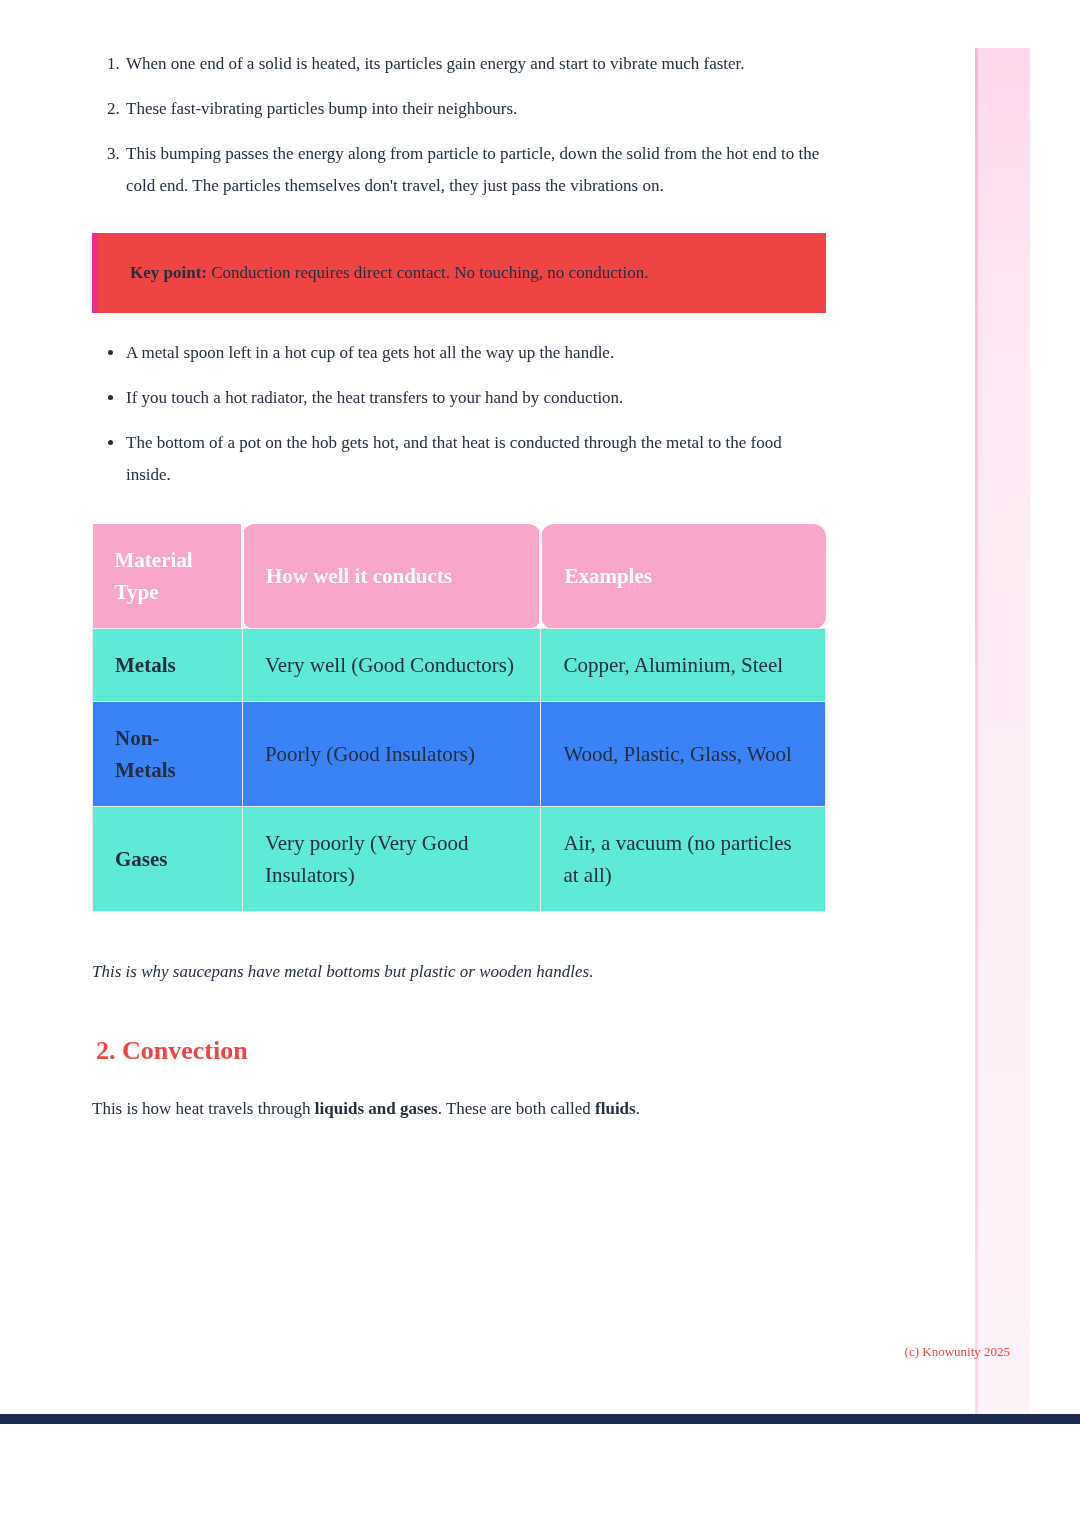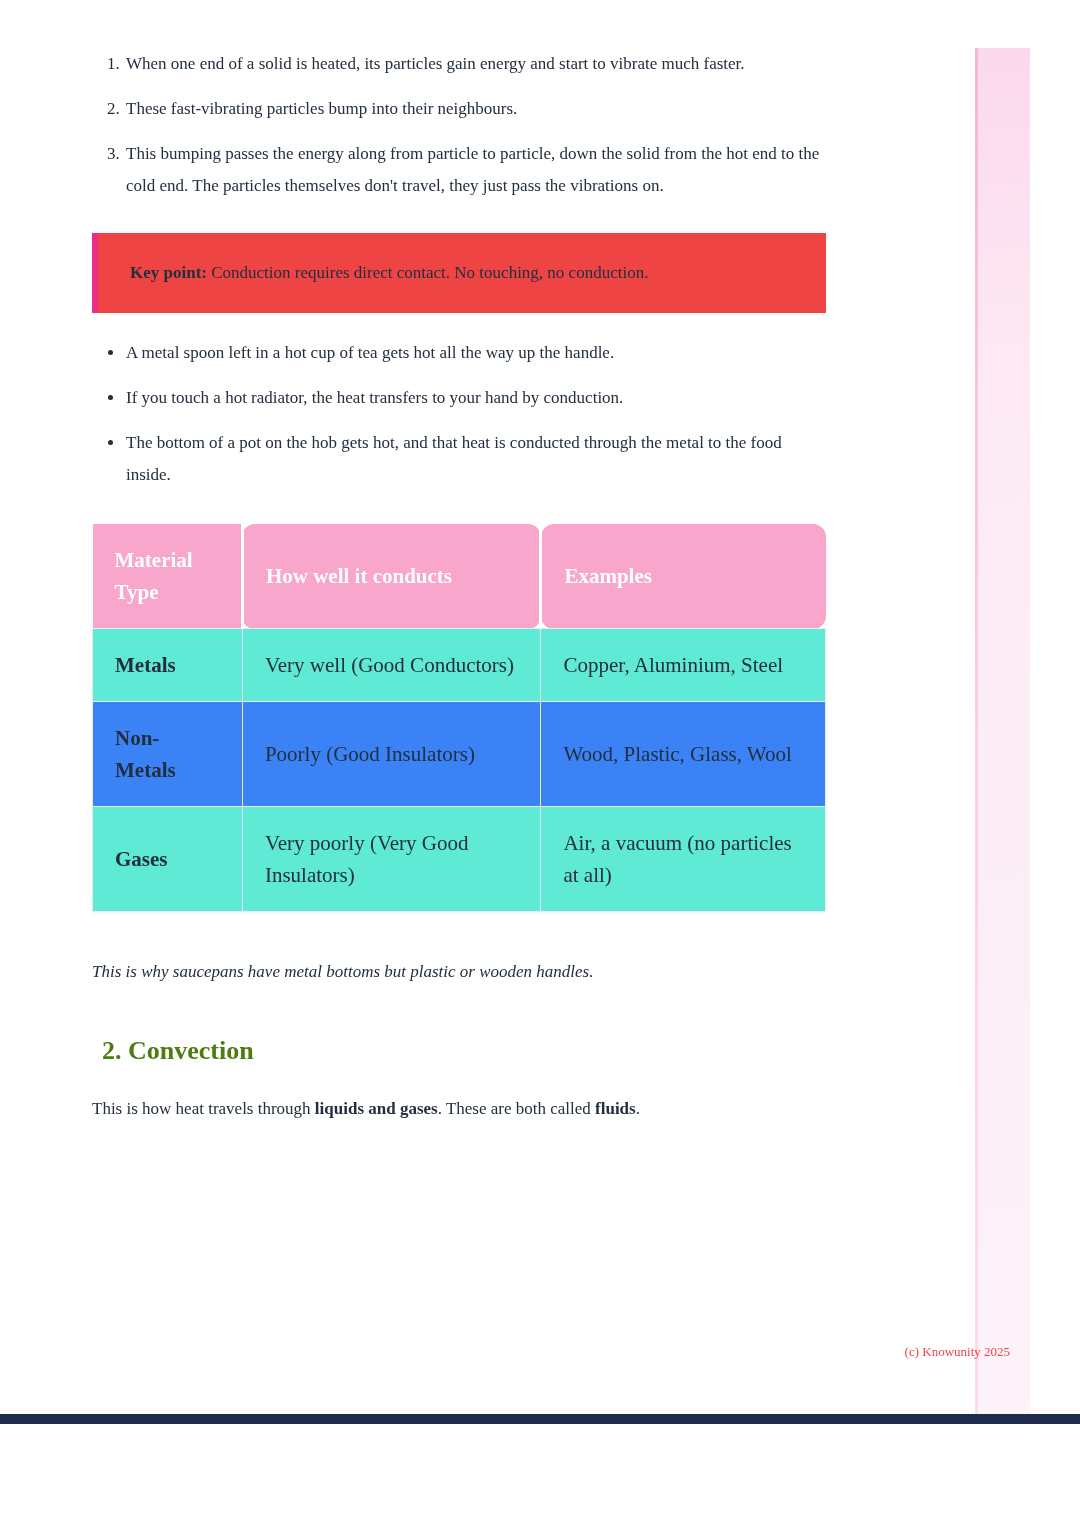--- a/index.html
+++ b/index.html
@@ -77,25 +77,25 @@
   .col-material { width: 150px; }
   .col-conducts { width: 299px; }
   .col-examples { width: 285px; }
   
   .note {
     margin: 44px 0 0 0;
     font-style: italic;
   }
   
   .section-heading {
-    margin: 48px 0 0 10px;
+    margin: 48px 0 0 4px;
     font-size: 26px;
     line-height: 30px;
     font-weight: bold;
-    color: #4d7c0f;
+    color: #ef4444;
   }
   .intro-para {
     margin: 26px 0 8px 0;
     text-align: justify;
     line-height: 34px;
   }
   .intro-para strong { font-weight: bold; }
   
   .edge-band {
     position: absolute;

